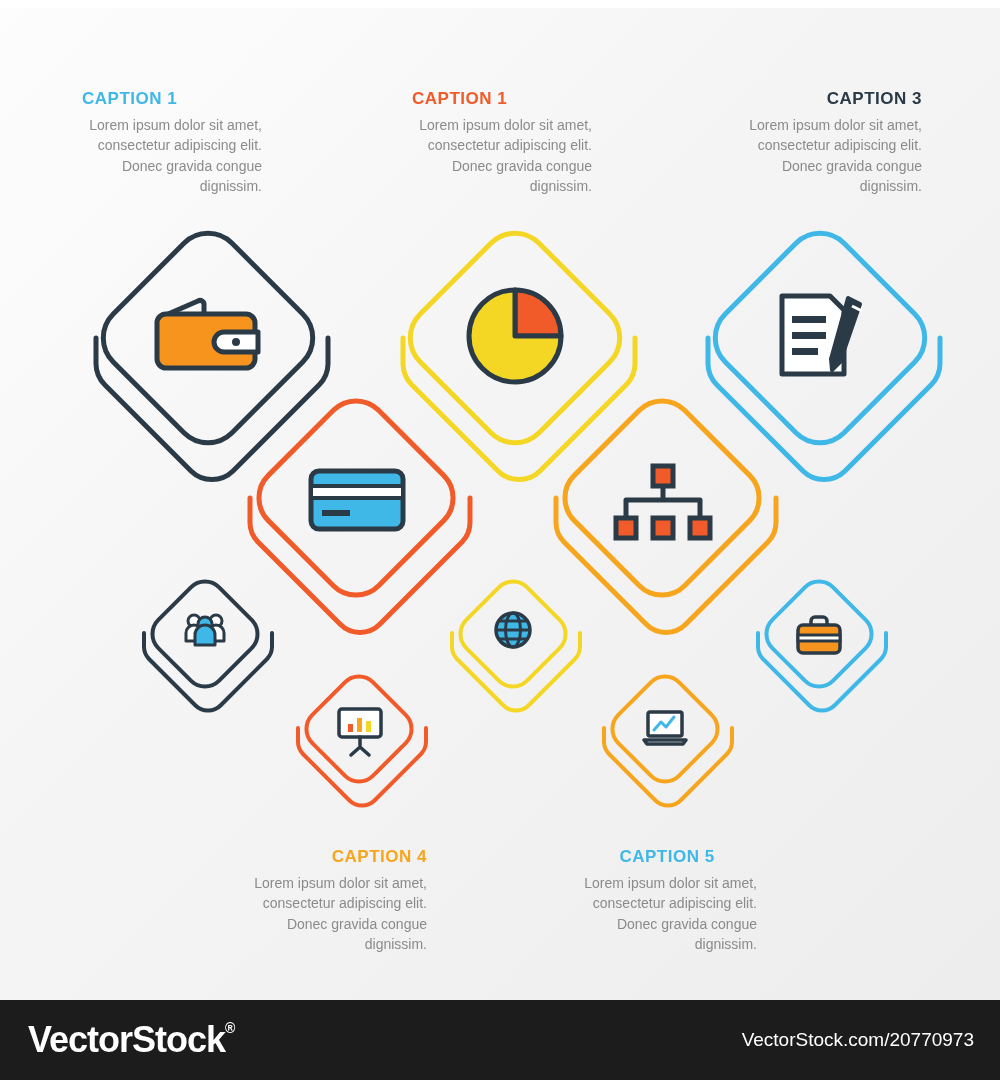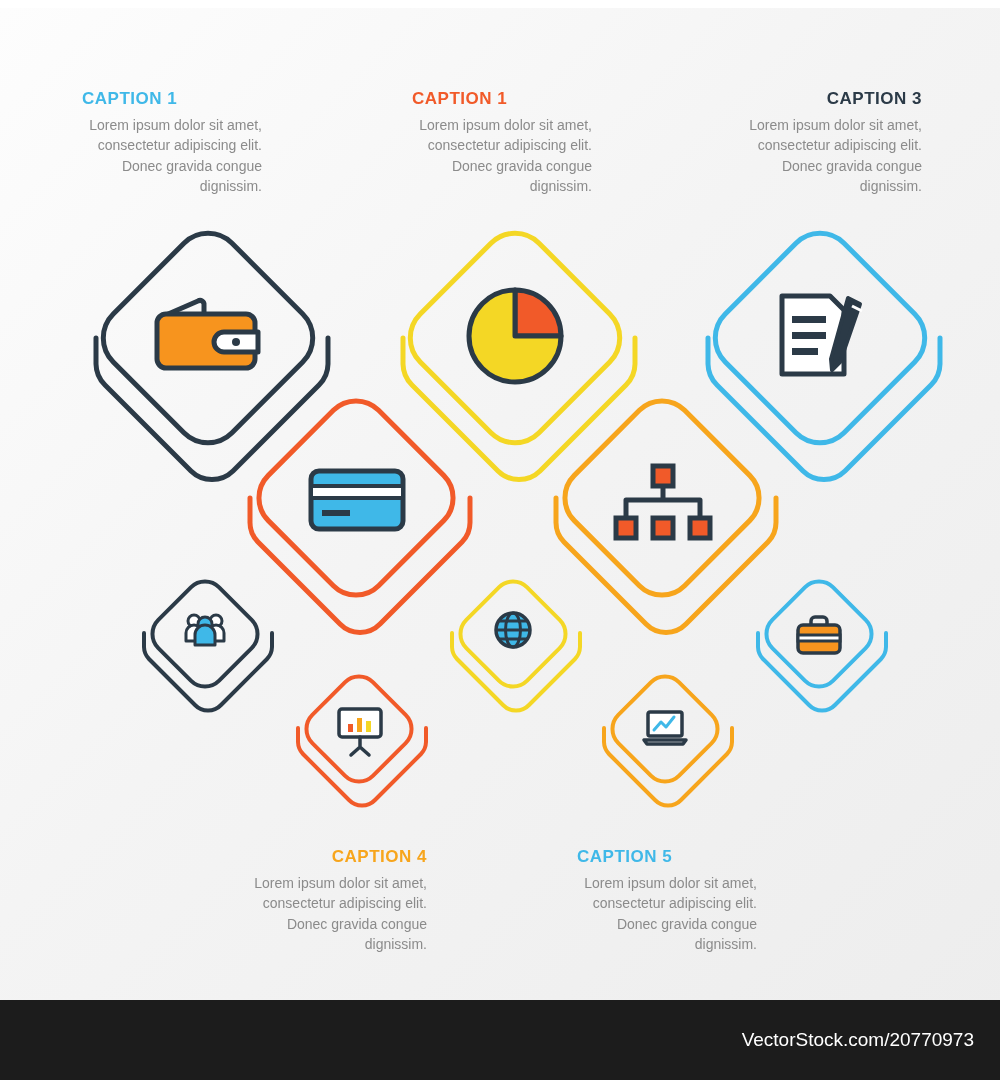--- a/index.html
+++ b/index.html
@@ -43,21 +43,21 @@
 
   #cap1 { left: 82px;  top: 82px;  text-align: right; width: 180px; }
   #cap1 .cap-title { text-align: left; }
   #cap2 { left: 412px; top: 82px;  text-align: right; width: 180px; }
   #cap2 .cap-title { text-align: left; }
   #cap3 { left: 742px; top: 82px;  text-align: right; width: 180px; }
   #cap3 .cap-title { text-align: right; }
   #cap4 { left: 247px; top: 840px; text-align: right; width: 180px; }
   #cap4 .cap-title { text-align: right; }
   #cap5 { left: 577px; top: 840px; text-align: right; width: 180px; }
-  #cap5 .cap-title { text-align: left; }
+  #cap5 .cap-title { text-align: center; }
 
   
   .shape {
     position: absolute;
   }
   .shape svg { display: block; overflow: visible; }
 
   
   #footer {
     position: absolute;
@@ -253,14 +253,15 @@
         <rect x="6" y="2" width="34" height="24" rx="2" fill="#ffffff" stroke="#2b3a47" stroke-width="3.5"></rect>
         <path d="M12 20 l7 -8 l5 5 l8 -10" fill="none" stroke="#3fb8e8" stroke-width="3" stroke-linecap="round" stroke-linejoin="round"></path>
         <path d="M2 30 h42 a0 0 0 0 1 0 0 l-3 4 h-36 z" fill="#ffffff" stroke="#2b3a47" stroke-width="3.5" stroke-linejoin="round"></path>
       </g>
     </svg>
   </div>
 
 </div>
 
 <div id="footer">
+  <div id="vs-logo"><span>VectorStock</span><span class="reg">®</span></div>
   <div id="vs-url">VectorStock.com/20770973</div>
 </div>
 
 </body></html>

